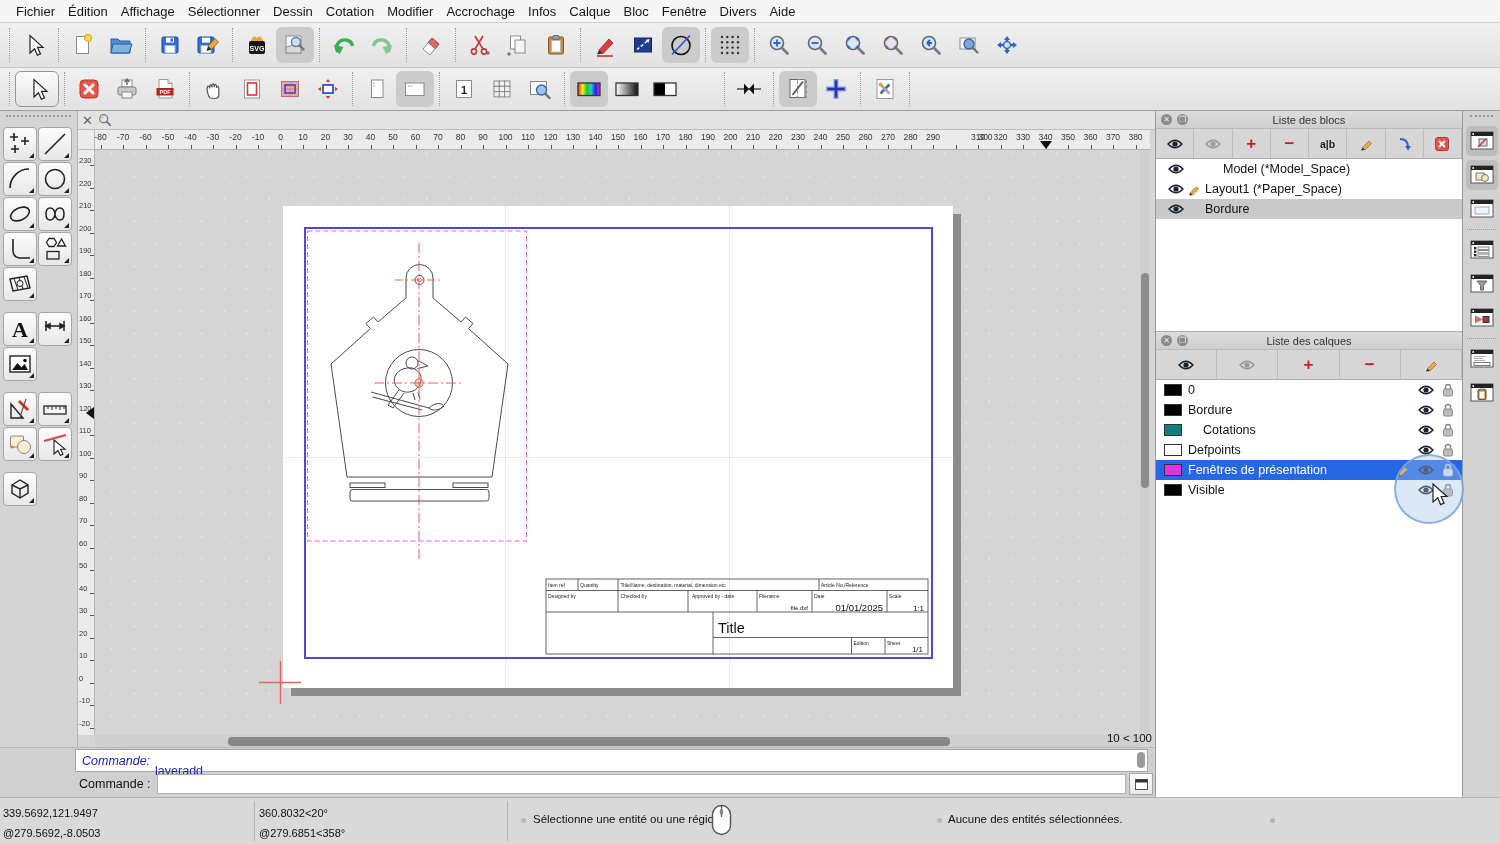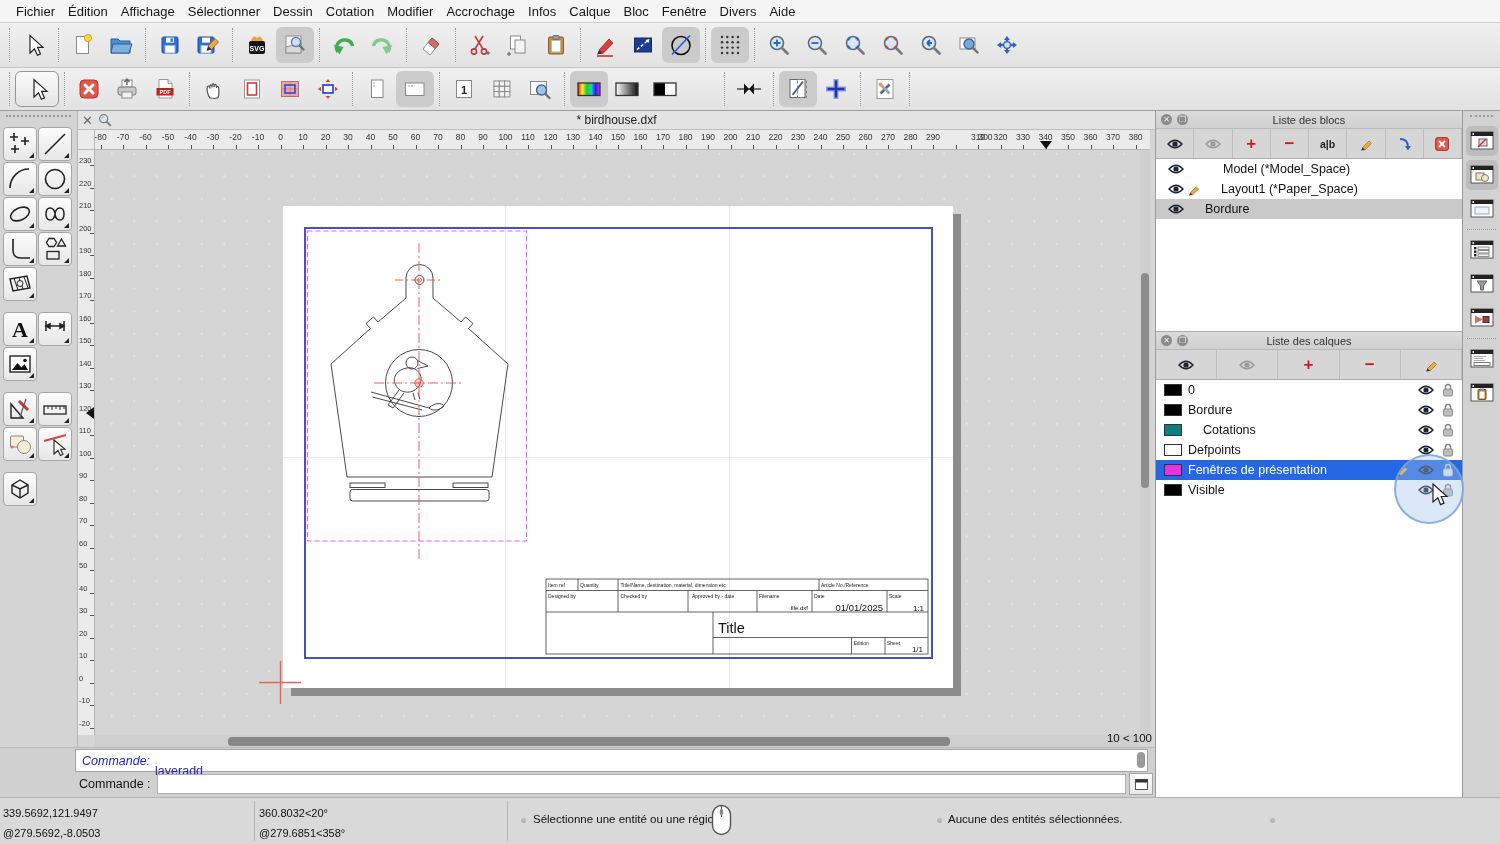--- a/index.html
+++ b/index.html
@@ -625,21 +625,20 @@
     </div>
   </div>
 
   <div id="tabbar">
     <span style="margin-left:4px;font-size:13px;color:#666;z-index:2">✕</span>
     <svg width="16" height="16" viewBox="0 0 24 24" style="margin-left:4px;z-index:2">
         <circle cx="10" cy="10" r="6" fill="#d9e7f5" stroke="#777" stroke-width="1.8"></circle>
         <path d="M14.5,14.5 L20,20" stroke="#777" stroke-width="2.6" stroke-linecap="round"></path>
         <path d="M7,10 a3,3 0 0 1 3,-3" stroke="#e8a33d" stroke-width="1.6" fill="none"></path>
       </svg>
-    <span id="tabtitle">* birdhouse.dxf</span>
   </div>
 
   <div id="corner"></div>
   <div id="hruler">
       <span class="hlab" style="left: 5.5px;">-80</span>
       <div class="htick" style="left: 5.5px;"></div>
       <span class="hlab" style="left: 28px;">-70</span>
       <div class="htick" style="left: 28px;"></div>
       <span class="hlab" style="left: 50.5px;">-60</span>
       <div class="htick" style="left: 50.5px;"></div>
@@ -925,21 +924,21 @@
           </div>
           <div class="lrow">
             <svg width="16" height="12" style="margin-left:12px">
               <use href="#i-eye"></use>
             </svg>
             <span style="width:18px;display:inline-flex;justify-content:center">
               <svg width="13" height="13">
                 <use href="#i-pencil"></use>
               </svg>
             </span>
-            <span style="margin-left:19px">Layout1 (*Paper_Space)</span>
+            <span style="margin-left:3px">Layout1 (*Paper_Space)</span>
           </div>
           <div class="lrow hl">
             <svg width="16" height="12" style="margin-left:12px">
               <use href="#i-eye"></use>
             </svg>
             <span style="width:18px;display:inline-flex;justify-content:center"></span>
             <span style="margin-left:3px">Bordure</span>
           </div>
         </div>
     </div>

